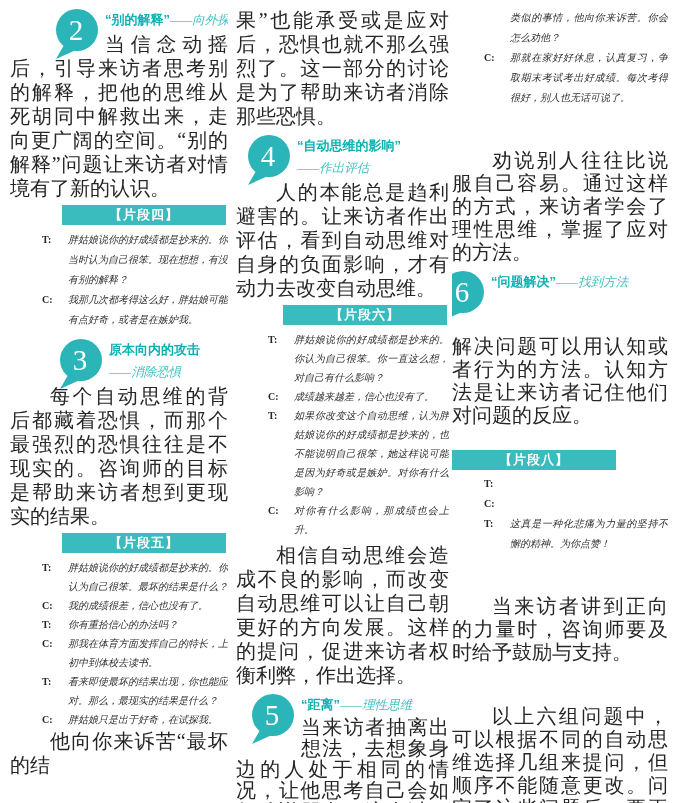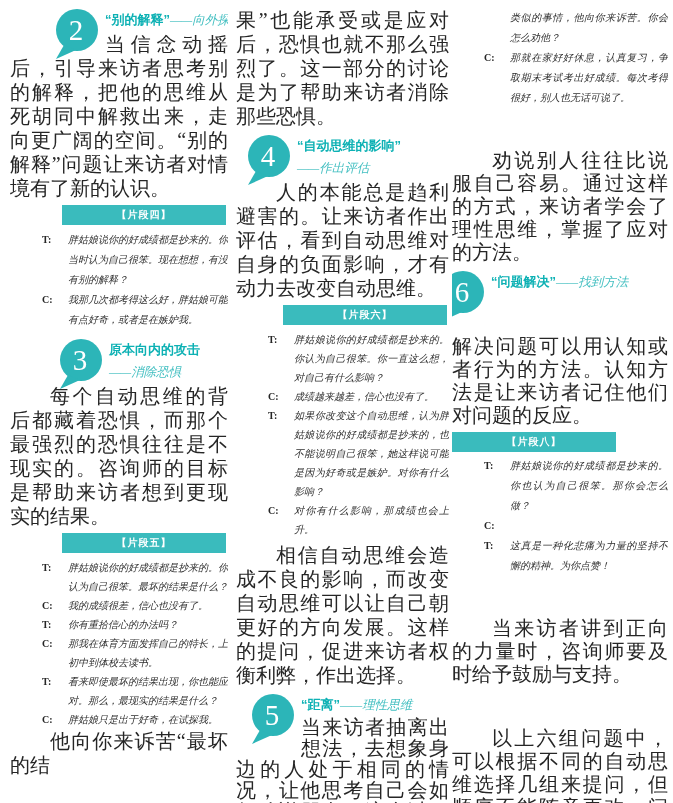--- a/index.html
+++ b/index.html
@@ -60,25 +60,25 @@
     font-family:"Liberation Serif","DejaVu Serif",serif;
     font-size:12.5px;
   }
   .stacked .s{display:block;line-height:23px;}
 
   
   .banner{
     width:164px;height:20px;line-height:20px;
     background:#3abbbd;color:#ffffff;
     font-family:"Liberation Sans","DejaVu Sans",sans-serif;
-    font-size:10px;font-weight:bold;text-align:center;
+    font-size:13px;font-weight:bold;text-align:center;
     margin:5px 2px 5px auto;
     letter-spacing:1px;
   }
-  .col-c .banner{margin:5px auto 4px 0;}
+  .col-c .banner{margin:23px auto 4px 0;}
 
   
   .dlg{
     display:flex;
     margin-left:32px;
     font-size:10px;
     line-height:20px;
   }
   .dlg.tight{line-height:19px;}
   .spk{
@@ -252,21 +252,20 @@
       </div>
       <div class="sec-title"><span class="t">“问题解决”</span><span class="s">——找到方法</span></div>
       <p class="para">解决问题可以用认知或者行为的方法。认知方法是让来访者记住他们对问题的反应。</p>
     </div>
 
     <div class="banner"><span>【片段八】</span></div>
 
     <div>
       <div class="dlg">
           <span class="spk">T:</span>
-          <span class="txt">胖姑娘说你的好成绩都是抄来的。你也认为自己很笨。那你会怎么做？</span>
         </div>
       <div class="dlg">
           <span class="spk">C:</span>
         </div>
       <div class="dlg">
           <span class="spk">T:</span>
           <span class="txt">这真是一种化悲痛为力量的坚持不懈的精神。为你点赞！</span>
         </div>
     </div>
 

